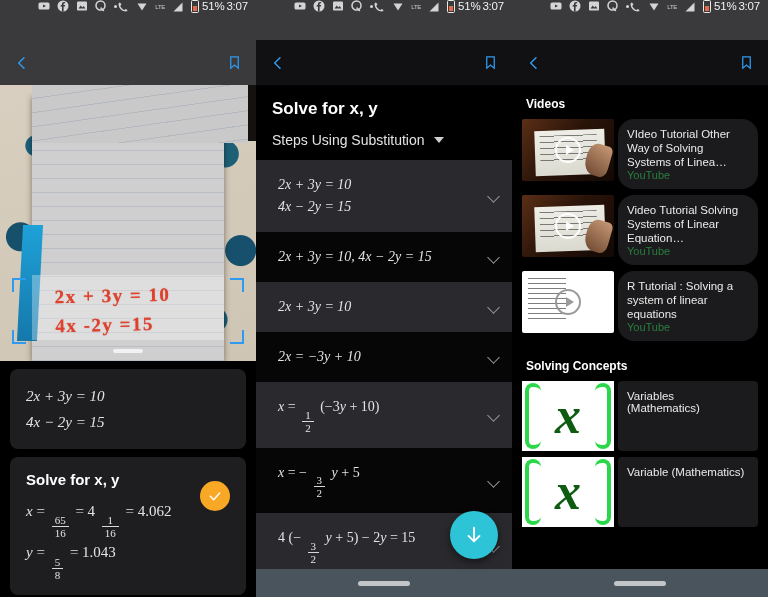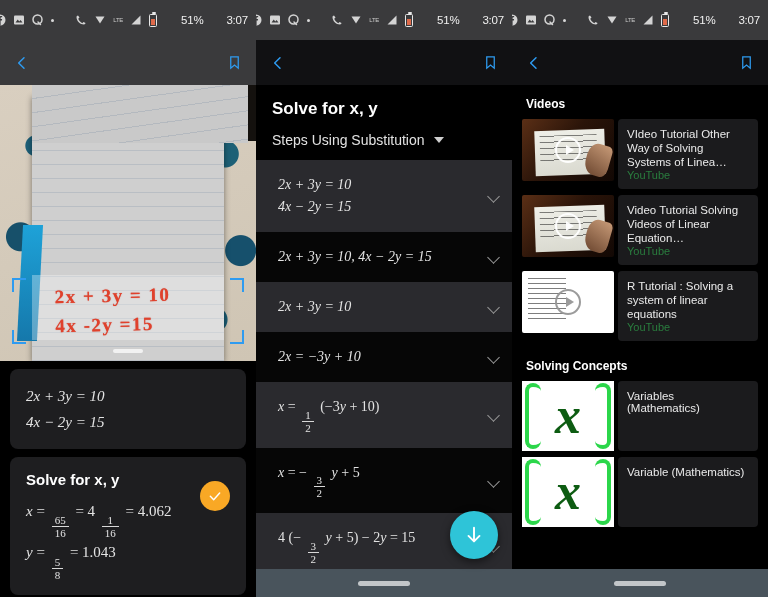--- a/index.html
+++ b/index.html
@@ -17,24 +17,24 @@
     overflow: hidden;
     display: flex;
     flex-direction: column;
   }
 
   
   .statusbar {
     height: 40px;
     background: #3a3a3c;
     display: flex;
-    align-items: center;
+    align-items: flex-start;
     justify-content: flex-end;
     padding: 0 8px 0 0;
-    gap: 21px;
+    gap: 0;
     flex: 0 0 auto;
   }
   .sb-icons { display: flex; align-items: center; gap: 7px; }
   .sb-ic { width: 12px; height: 12px; display: block; opacity: .95; }
   .sb-dot { width: 3px; height: 3px; border-radius: 50%; background: #d8d8d8; }
   .sb-text {
     color: #f0f0f0; font-size: 11.5px; letter-spacing: -.2px;
     white-space: nowrap; margin-left: 2px;
   }
   .batt {
@@ -253,21 +253,21 @@
   }
   .thumb.light .play { border-color: rgba(150,150,150,.95); }
   .play i {
     display: block; width: 0; height: 0;
     border-left: 8px solid rgba(255,255,255,.95);
     border-top: 5px solid transparent; border-bottom: 5px solid transparent;
     margin-left: 3px;
   }
   .thumb.light .play i { border-left-color: rgba(150,150,150,.95); }
   .vid-meta {
-    flex: 1 1 auto; background: #1b1b1d; border-radius: 4px;
+    flex: 1 1 auto; background: #1b1b1d; border-radius: 16px;
     padding: 8px 9px; display: flex; flex-direction: column;
     justify-content: space-between;
   }
   .vid-title {
     color: #eaeaea; font-size: 11.5px; line-height: 14px;
   }
   .vid-src { color: #2a7d3e; font-size: 11px; }
   .more-wrap { display: flex; justify-content: center; padding: 10px 0 6px; }
   .more-btn {
     border: 1px solid #7d7d7d; border-radius: 20px;
@@ -637,21 +637,21 @@
       <div class="vid-row">
         <div class="thumb">
           <span class="board"></span>
           <span class="scribble"></span>
           <span class="hand"></span>
           <span class="play">
               <i></i>
             </span>
         </div>
         <div class="vid-meta">
-          <div class="vid-title">Video Tutorial Solving Videos of Linear Equation…</div>
+          <div class="vid-title">Video Tutorial Solving Systems of Linear Equation…</div>
           <div class="vid-src">YouTube</div>
         </div>
       </div>
 
       <div class="vid-row">
         <div class="thumb light">
           <span class="scribble"></span>
           <span class="play">
               <i></i>
             </span>

